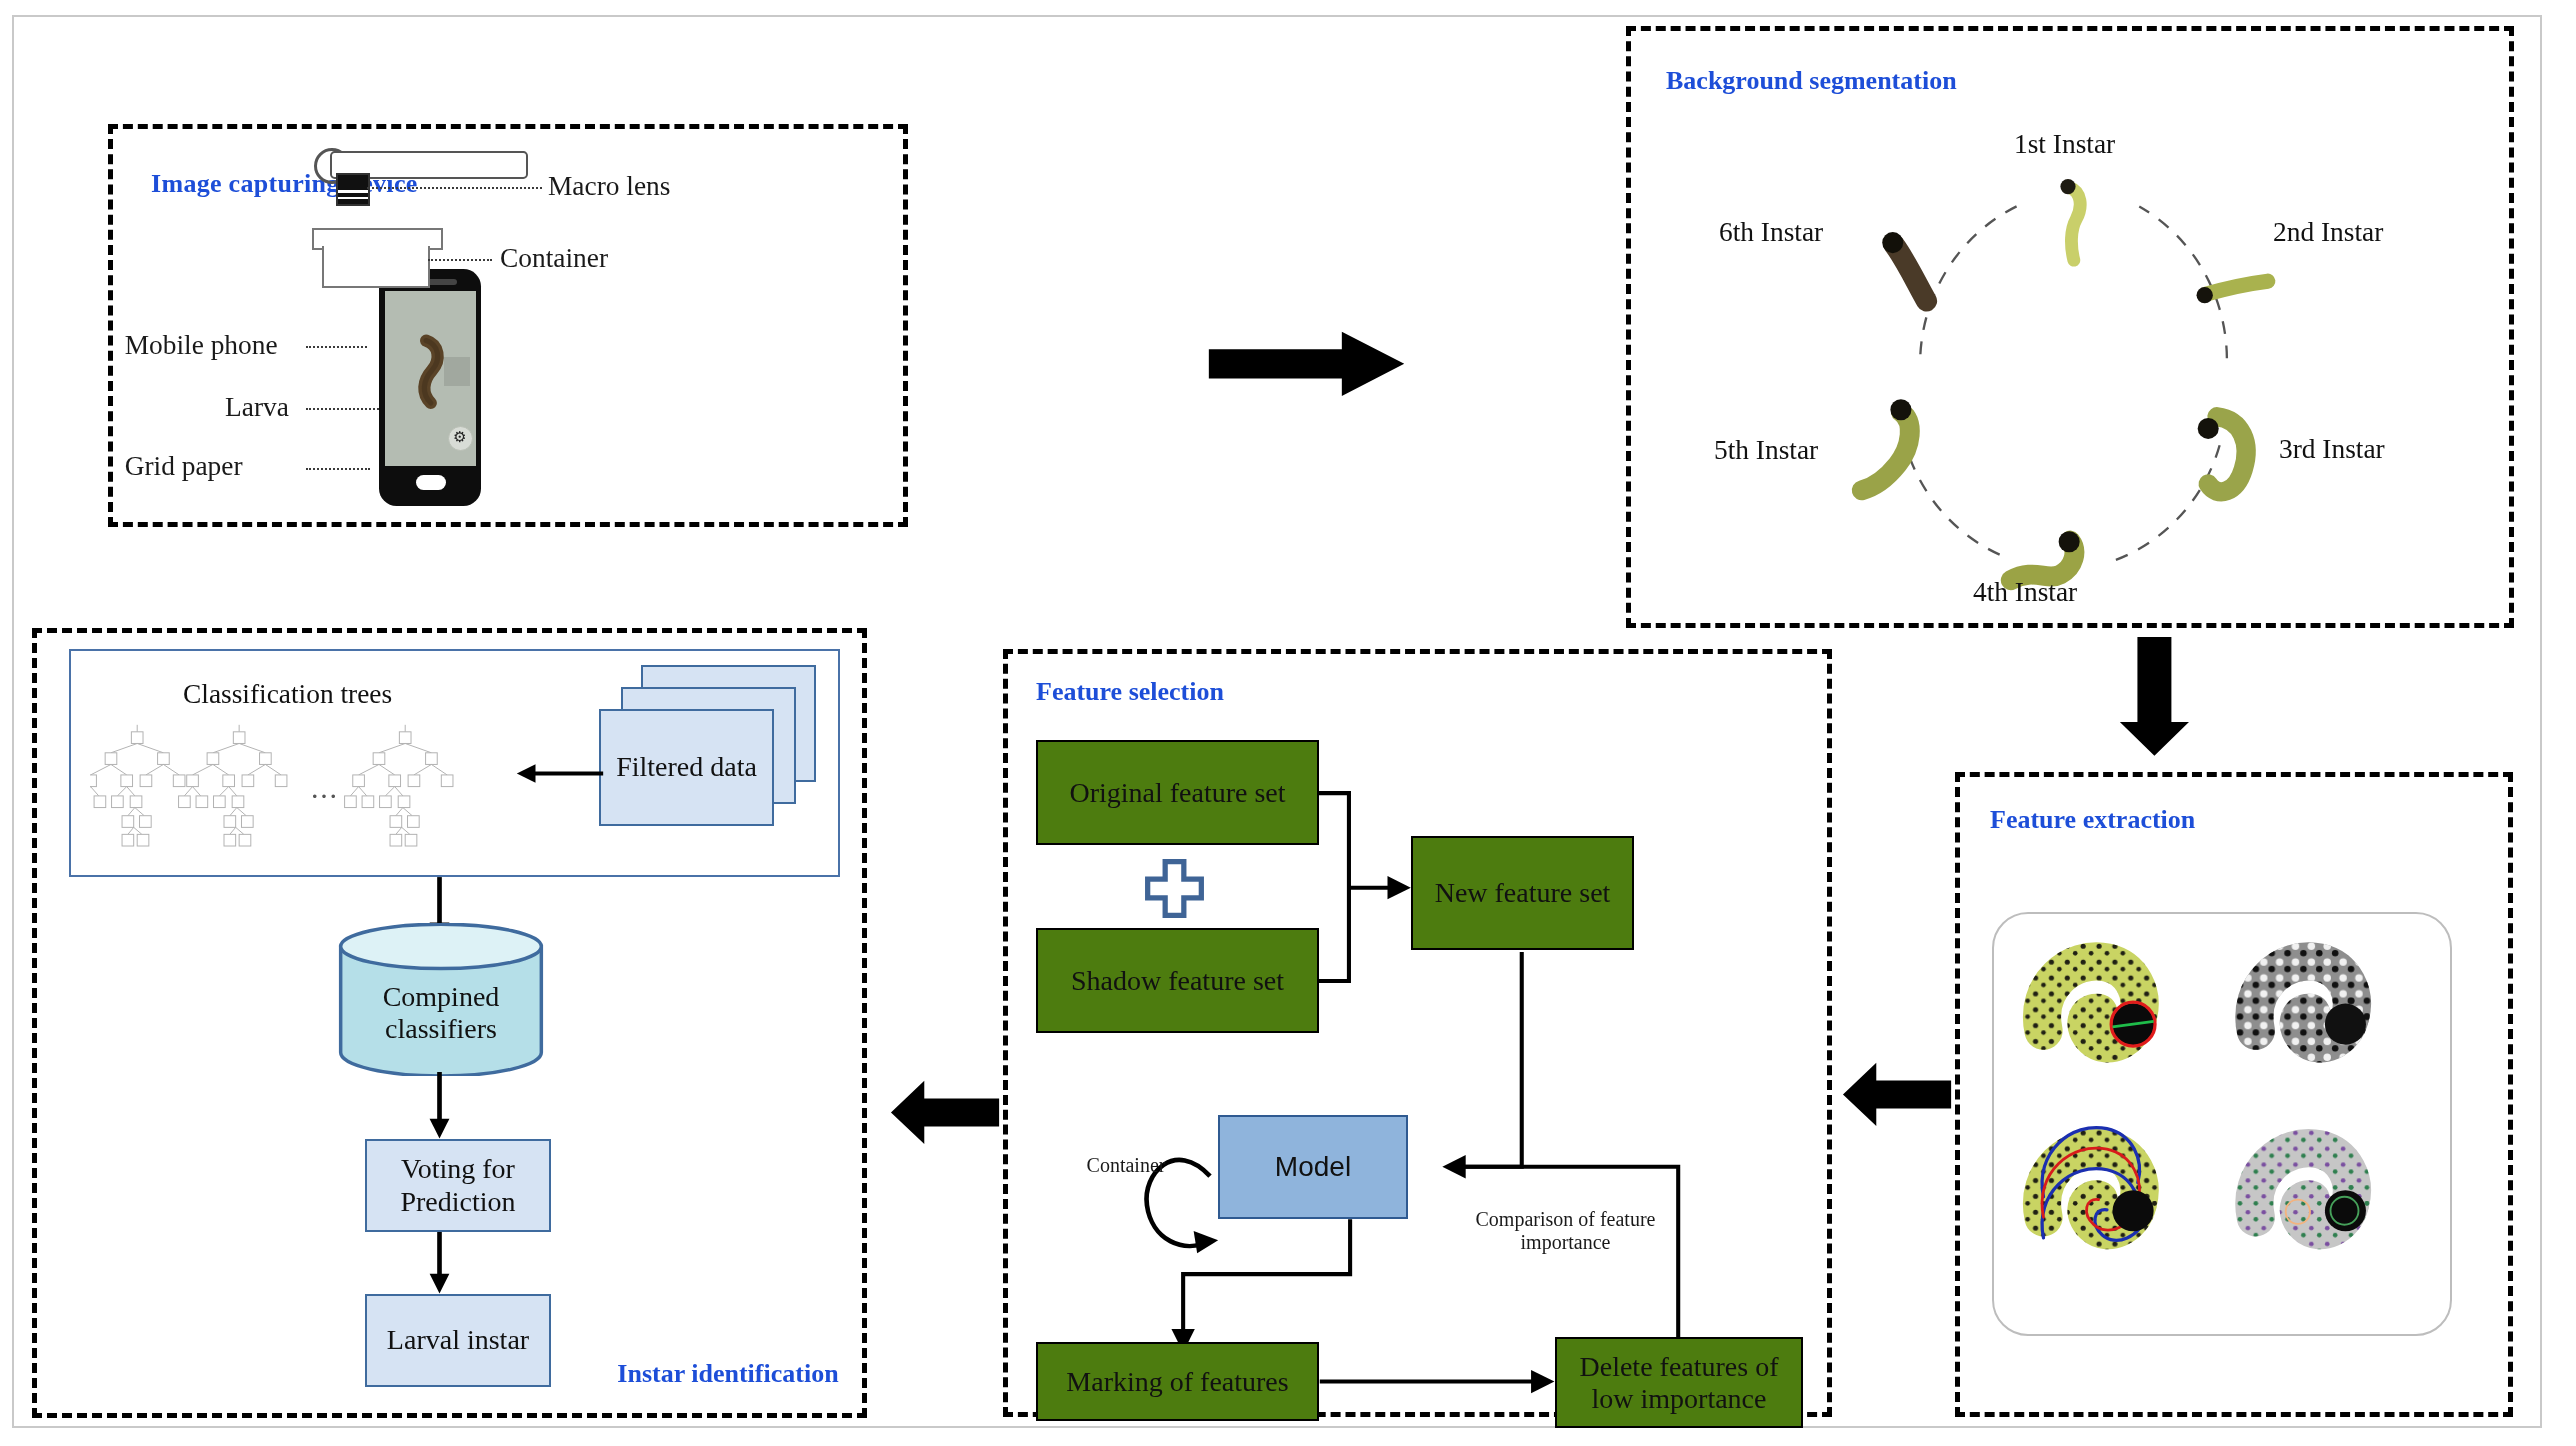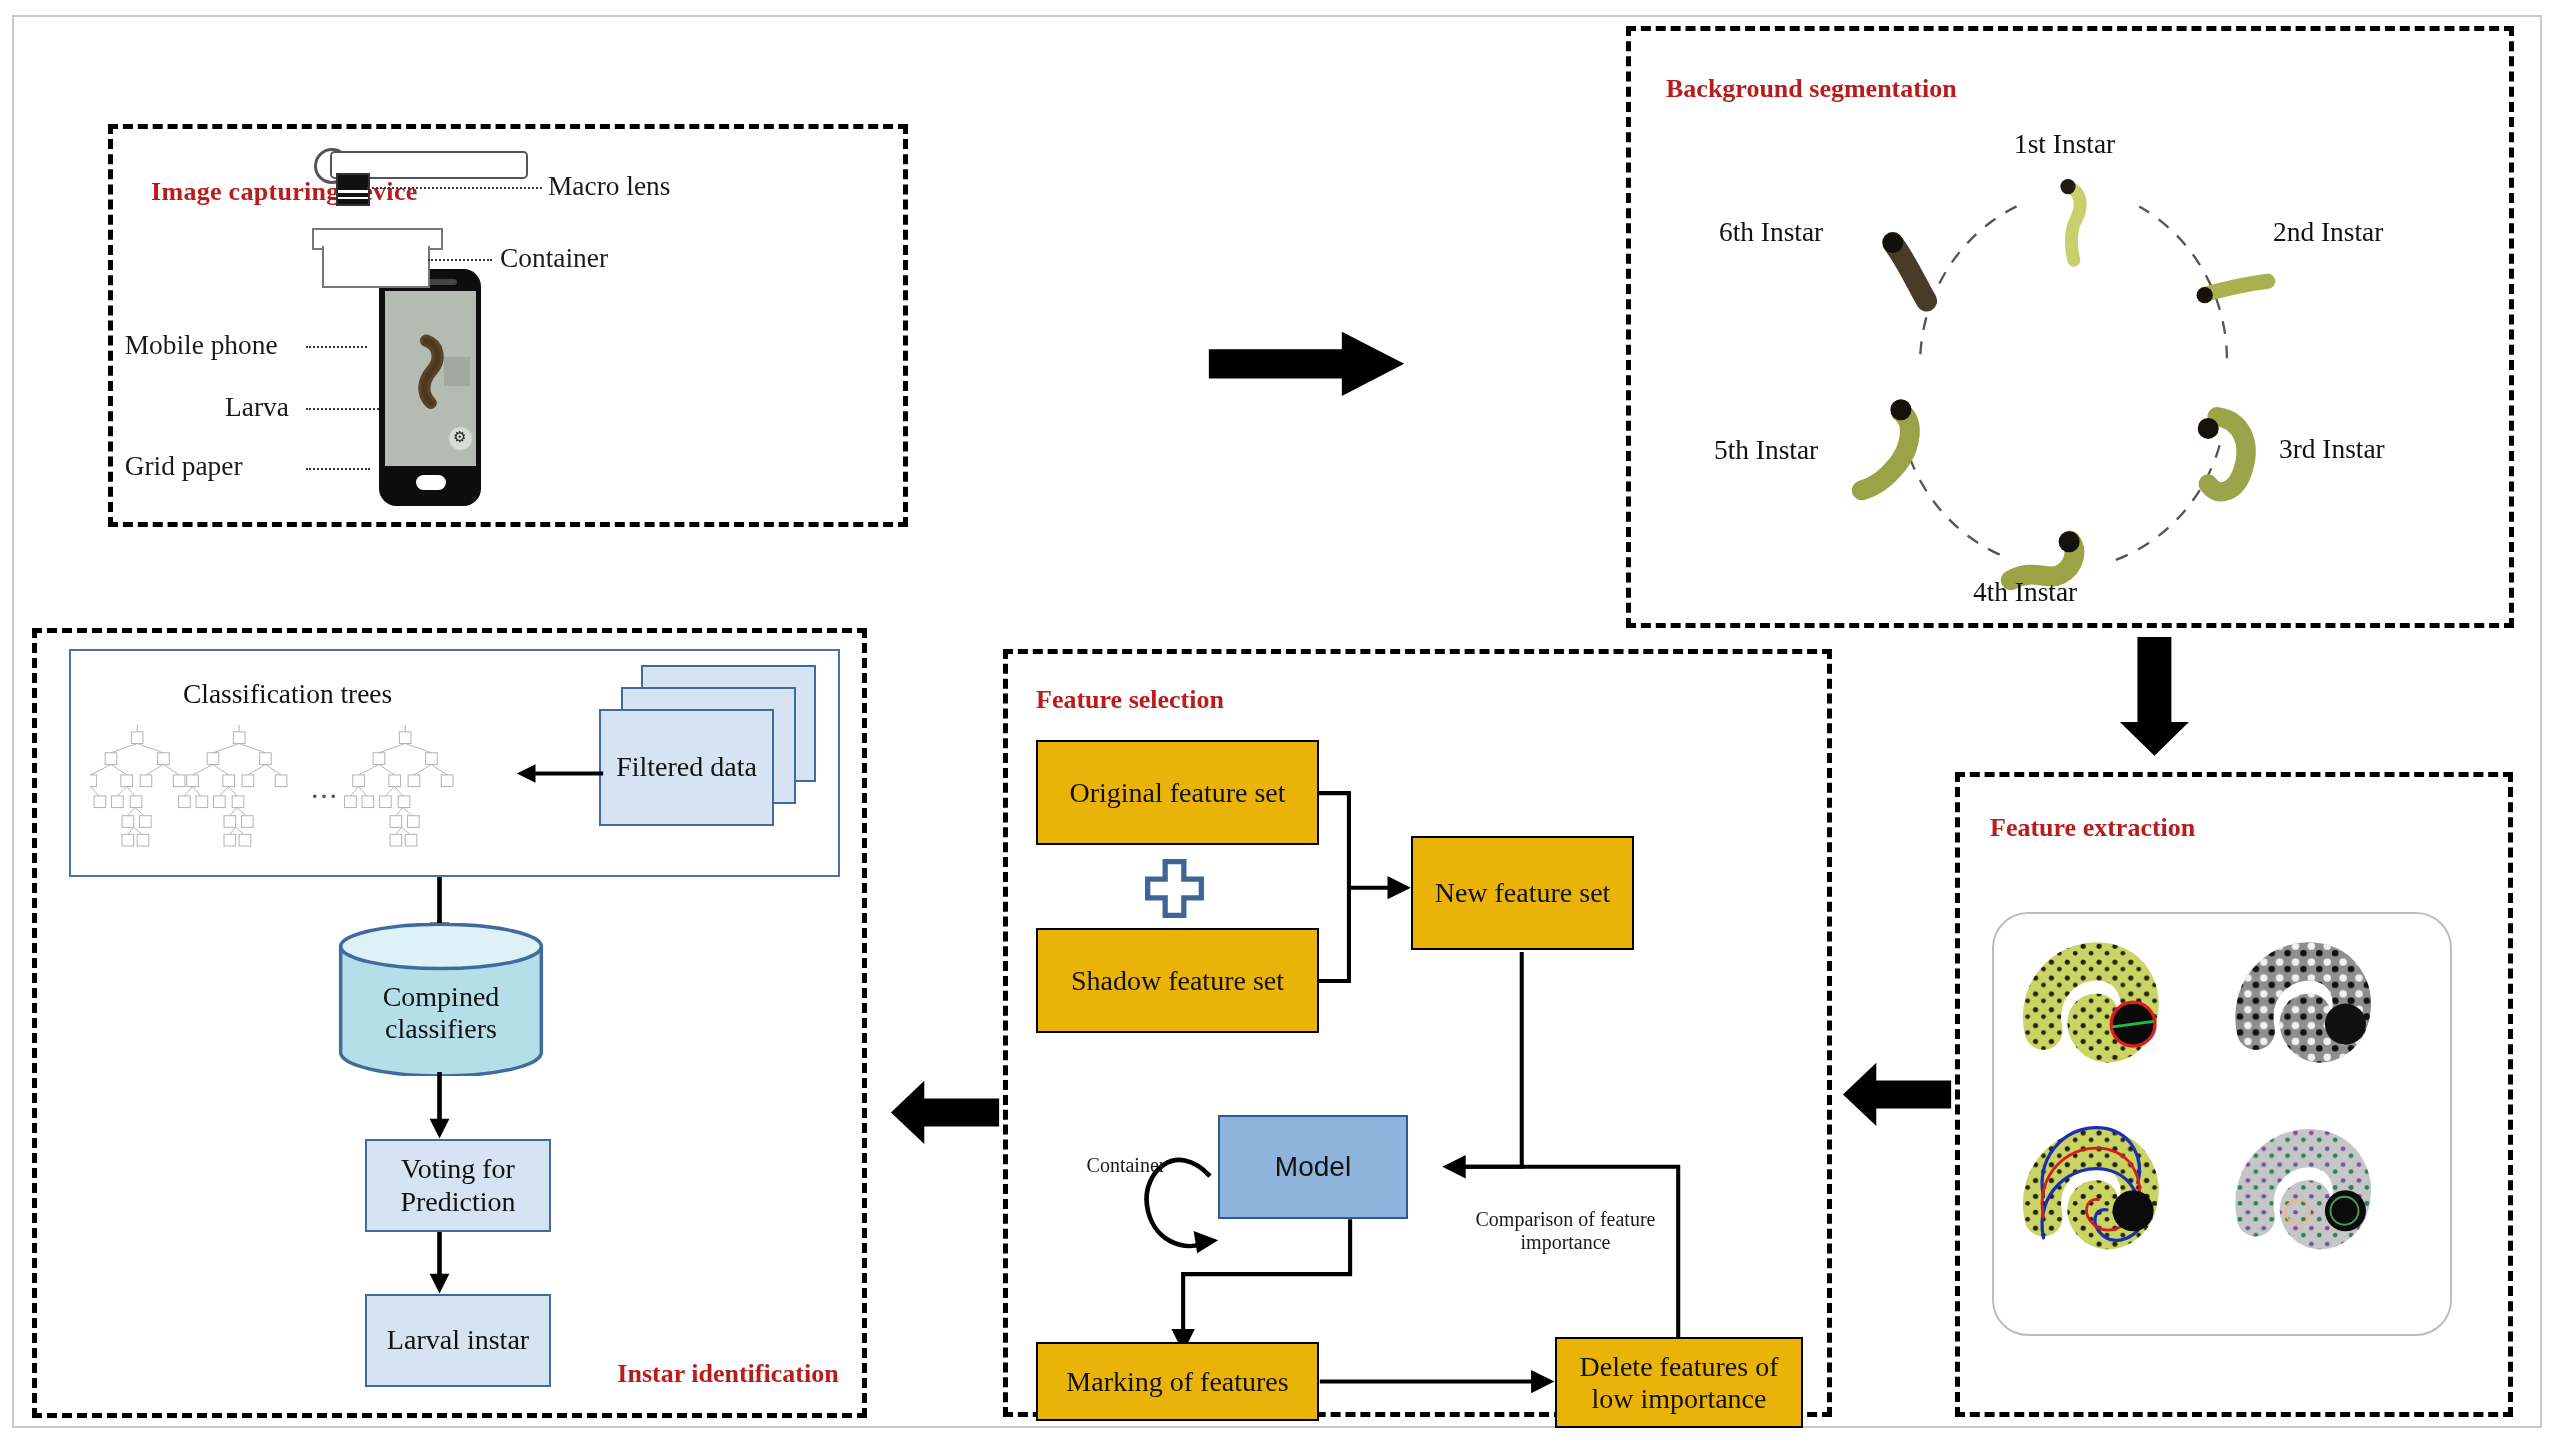--- a/index.html
+++ b/index.html
@@ -1,21 +1,21 @@
 <!DOCTYPE html>
 <html style="font-size:9.3px"><head>
 <meta charset="utf-8">
 <title>Larval Instar Identification Workflow</title>
 <style>
   html,body{margin:0;padding:0;background:#ffffff;}
   body{font-family:"Liberation Serif", serif;}
   #canvas{position:relative;width:2576px;height:1447px;background:#ffffff;overflow:hidden;}
   .outer-frame{position:absolute;left:11.7px;top:14.6px;width:2530px;height:1413px;border:2.9px solid #c9c9c9;box-sizing:border-box;}
   .panel{position:absolute;border:5.3px dashed #000;box-sizing:border-box;background:transparent;}
-  .panel-title{position:absolute;font-weight:bold;color:#b91c1c;white-space:nowrap;font-family:"Liberation Serif", serif;margin-top:8px;}
+  .panel-title{position:absolute;font-weight:bold;color:#1d4ed8;white-space:nowrap;font-family:"Liberation Serif", serif;}
 
   
   #panel-capture{left:108px;top:124px;width:800px;height:403px;}
   #capture-title{left:38px;top:40px;font-size:26px;letter-spacing:0.3px;}
   .lead-label{position:absolute;font-size:27.4px;color:#1a1a1a;white-space:nowrap;font-family:"Liberation Serif", serif;}
   .dotline{position:absolute;height:0;border-top:2.3px dotted #3a3a3a;}
   
   .phone-body{position:absolute;background:#0d0d0d;border-radius:17.5px;}
   .phone-screen{position:absolute;background:#b4bcb2;}
   .phone-home{position:absolute;background:#fff;border-radius:9.3px;}
@@ -40,21 +40,21 @@
   .instar-label{position:absolute;font-size:27.4px;color:#111;white-space:nowrap;font-family:"Liberation Serif", serif;}
 
   
   #panel-featext{left:1955px;top:772px;width:558px;height:645px;}
   #featext-title{left:30px;top:28px;font-size:26px;}
   .rounded-card{position:absolute;border:2.9px solid #bdbdbd;border-radius:36px;background:#fff;}
 
   
   #panel-featsel{left:1003px;top:649px;width:829px;height:768px;}
   #featsel-title{left:28px;top:23.4px;font-size:26px;}
-  .obox{position:absolute;background:#eab308;border:2.3px solid #000;box-sizing:border-box;display:flex;align-items:center;justify-content:center;text-align:center;font-family:"Liberation Serif", serif;font-size:28px;color:#111;line-height:1.12;}
+  .obox{position:absolute;background:#4d7c0f;border:2.3px solid #000;box-sizing:border-box;display:flex;align-items:center;justify-content:center;text-align:center;font-family:"Liberation Serif", serif;font-size:28px;color:#111;line-height:1.12;}
   .bbox{position:absolute;background:#8FB4DC;border:2.3px solid #2F5A91;box-sizing:border-box;display:flex;align-items:center;justify-content:center;font-family:"Liberation Sans", sans-serif;font-size:28px;color:#111;}
   .small-note{position:absolute;font-size:20px;color:#1a1a1a;font-family:"Liberation Serif", serif;line-height:1.15;text-align:center;}
 
   
   #panel-instar{left:32px;top:628px;width:835px;height:790px;}
   #instar-title{right:23.4px;bottom:24.5px;font-size:26px;}
   .trees-frame{position:absolute;border:2.3px solid #4A72A8;background:#fff;box-sizing:border-box;}
   .ct-label{position:absolute;font-size:27.4px;color:#111;white-space:nowrap;}
   .stackbox{position:absolute;background:#D6E3F3;border:2.9px solid #3F6B9E;box-sizing:border-box;}
   .lbbox{position:absolute;background:#D6E3F3;border:2.9px solid #3F6B9E;box-sizing:border-box;display:flex;align-items:center;justify-content:center;text-align:center;font-family:"Liberation Serif", serif;font-size:28px;color:#111;line-height:1.15;}

